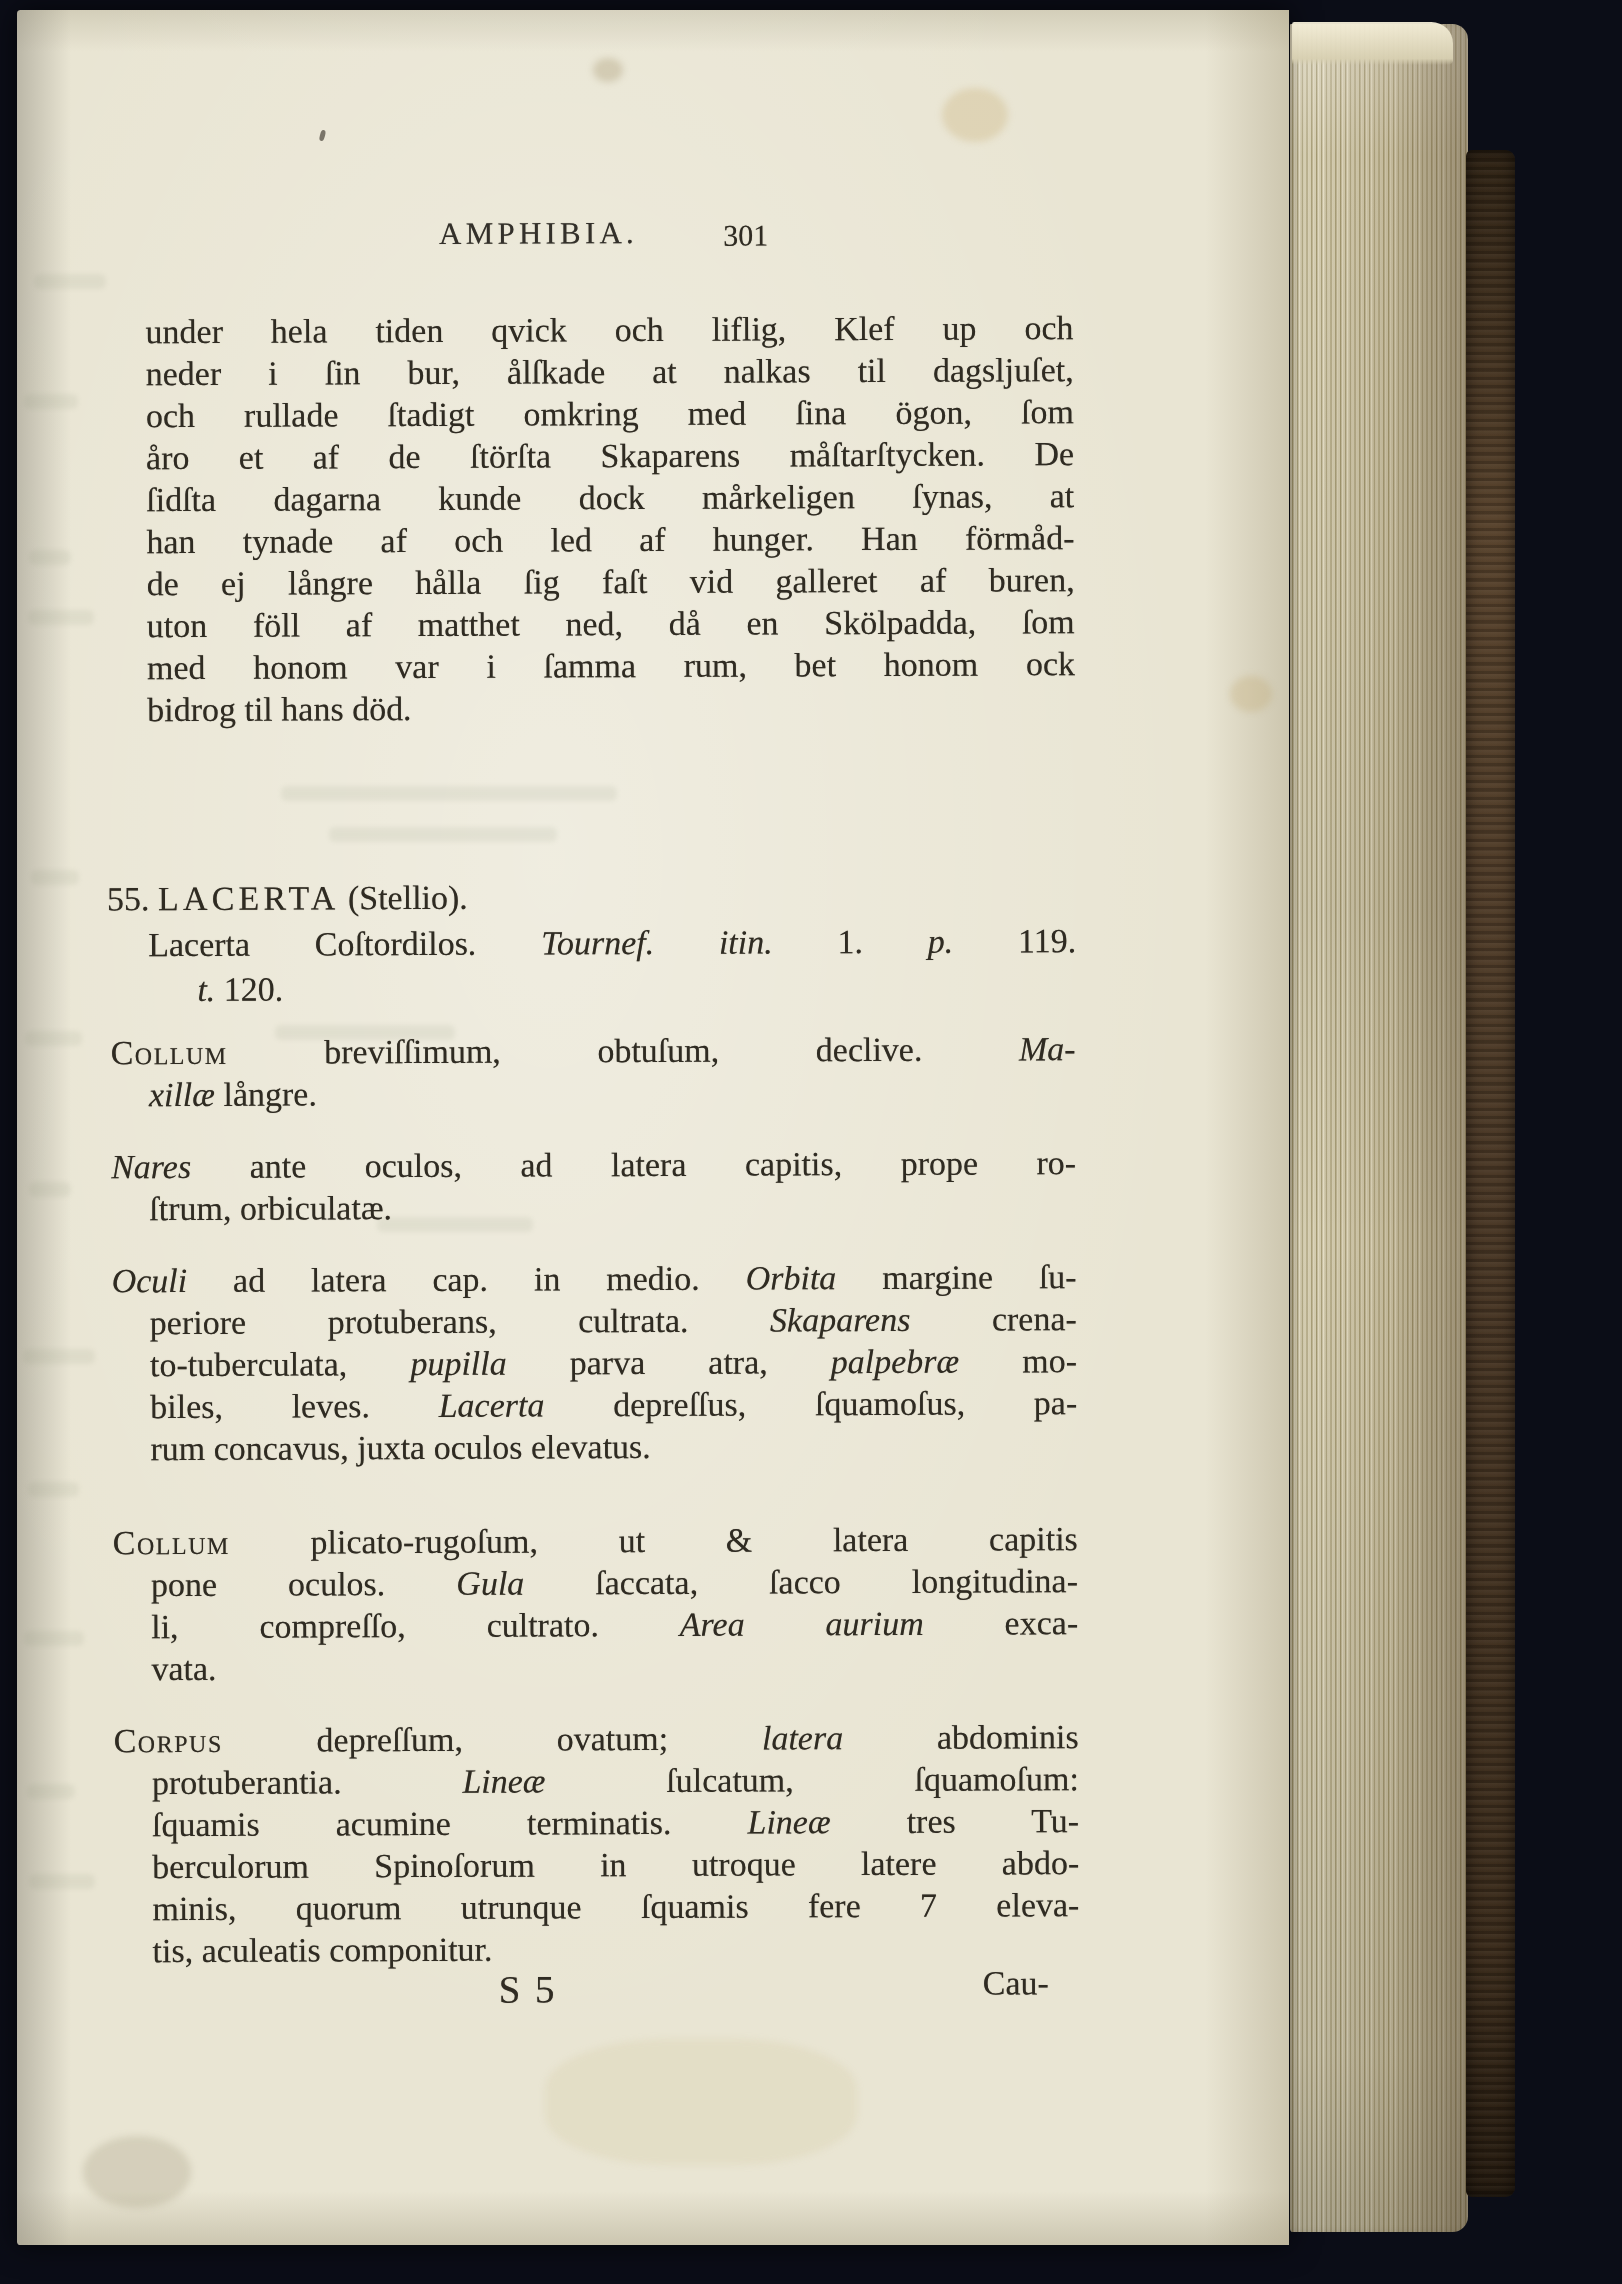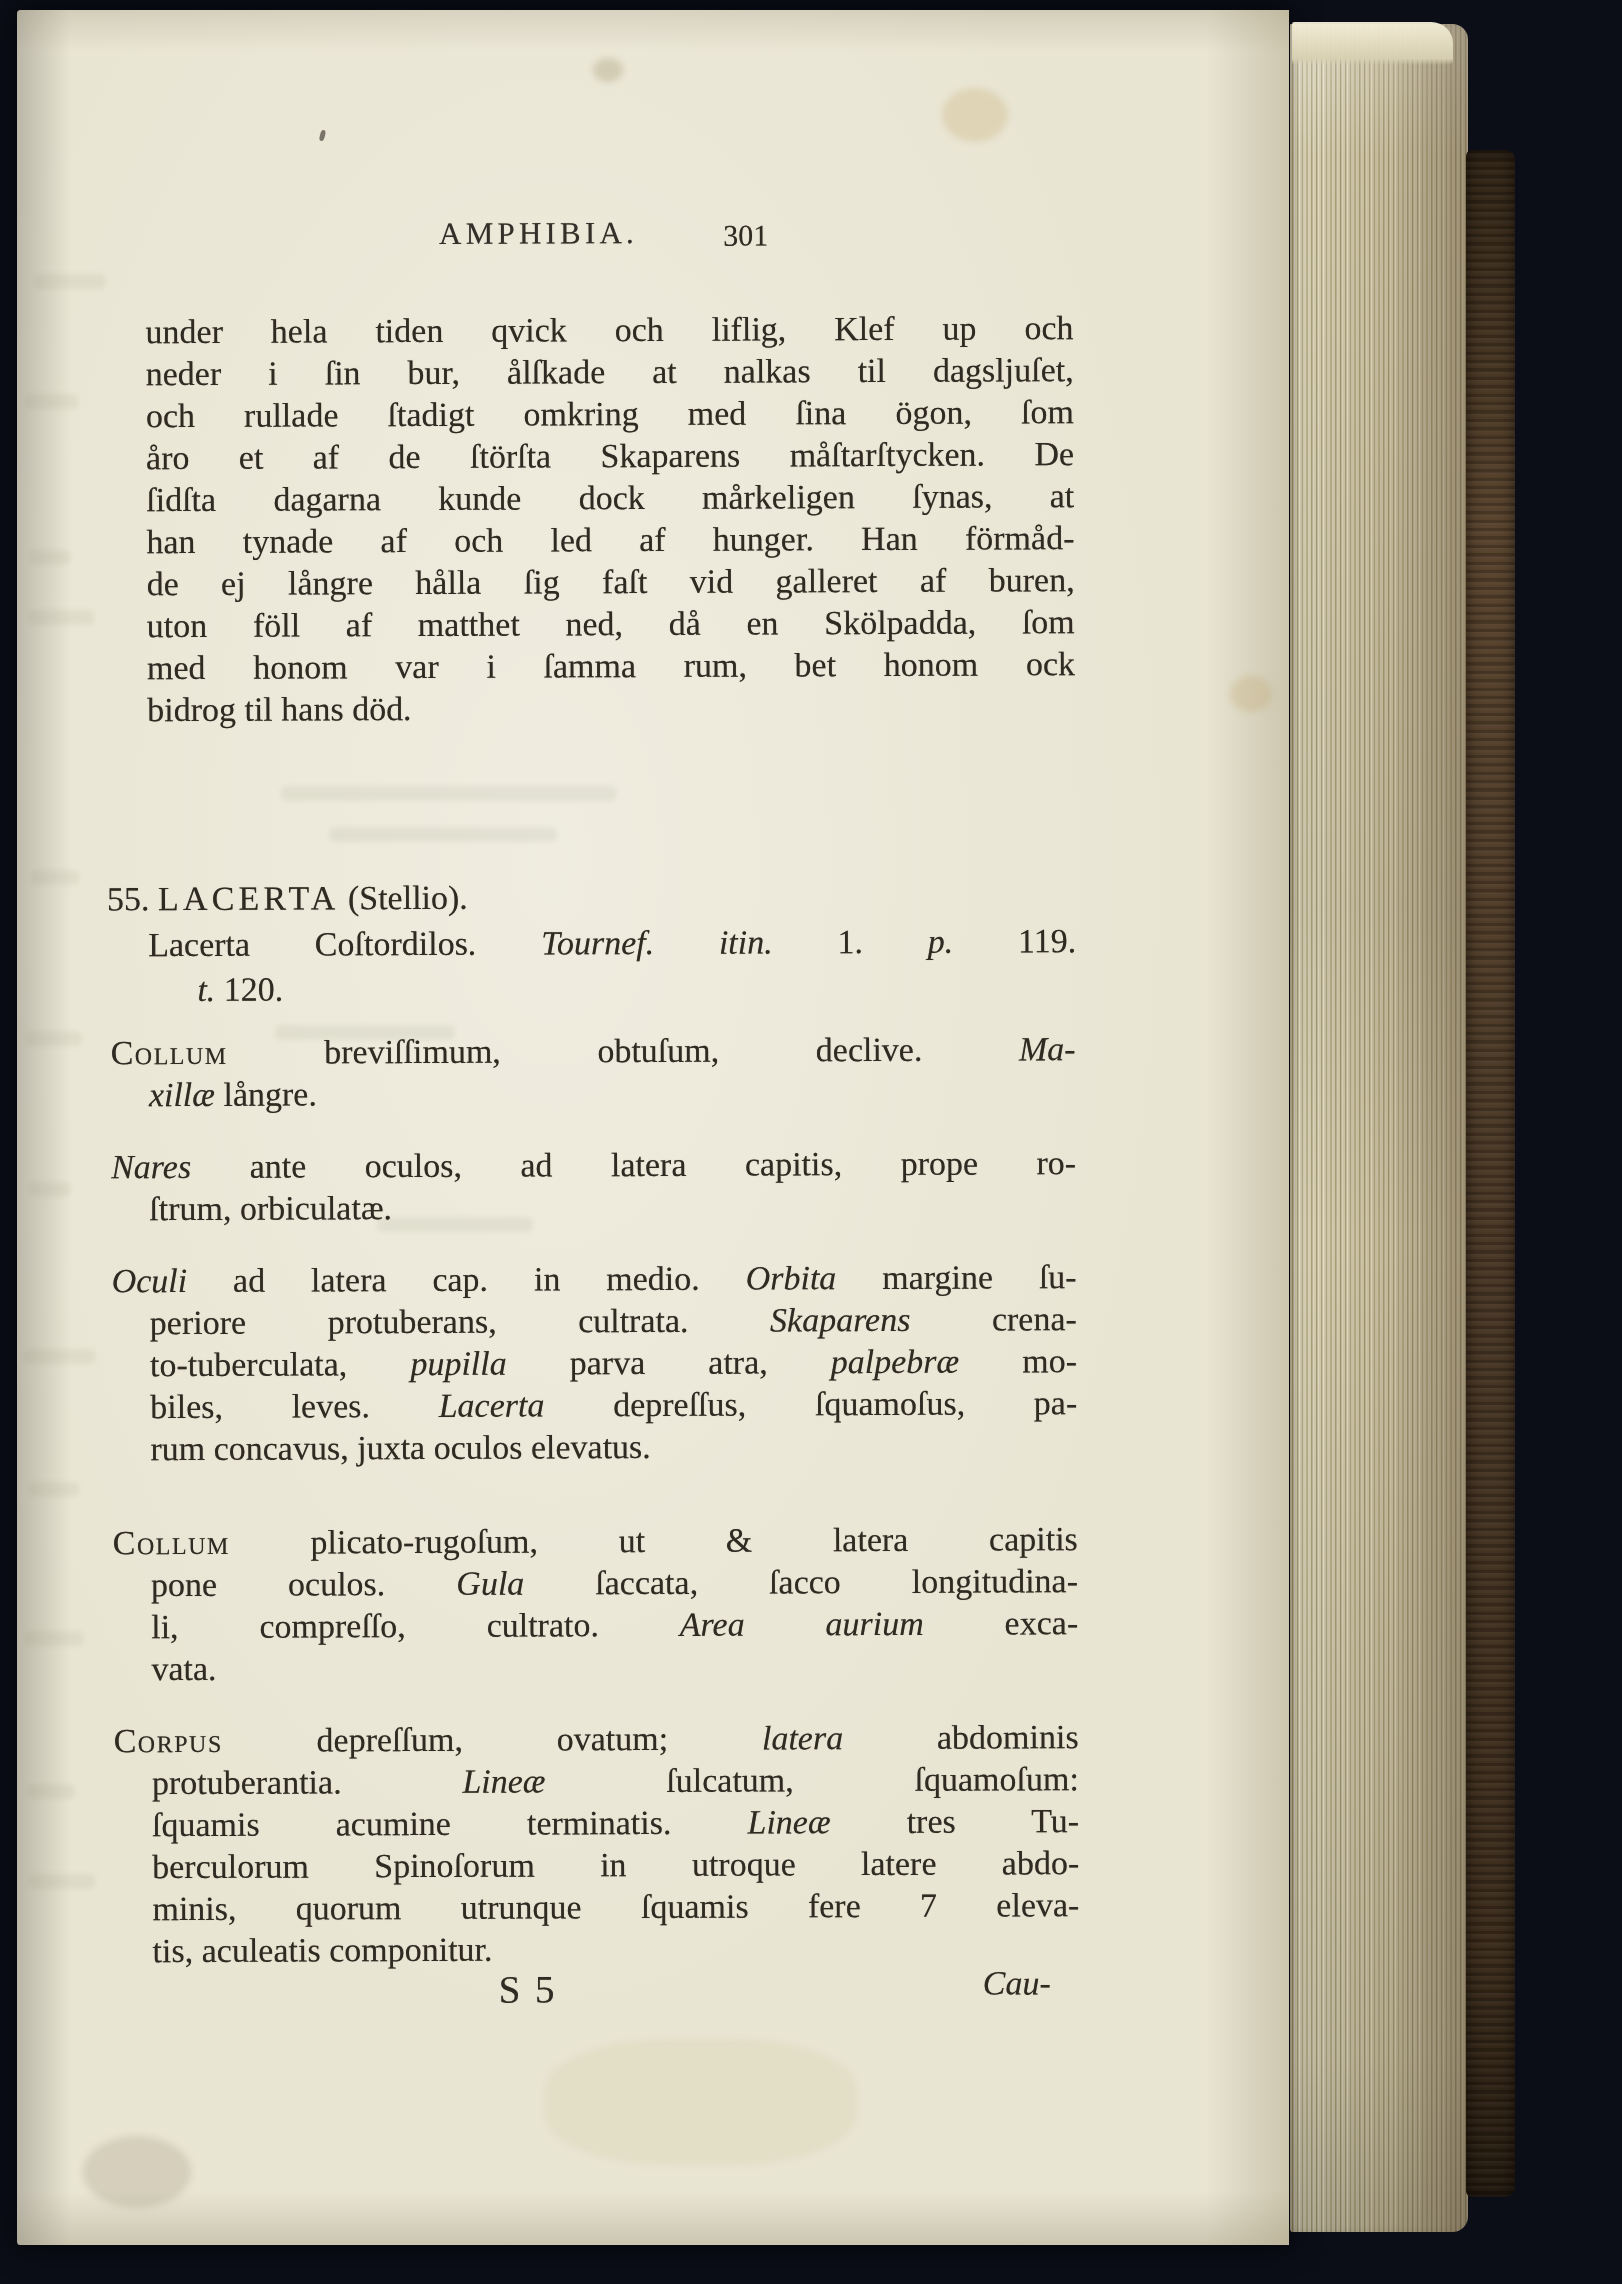--- a/index.html
+++ b/index.html
@@ -79,21 +79,21 @@
   .desc-1{top:1020px;}
   .desc-2{top:1134px;}
   .desc-3{top:1248px;}
   .desc-4{top:1510px;}
   .desc-5{top:1708px;}
   .running-head{
     position:absolute;left:393px;top:205px;font-size:31px;letter-spacing:4.2px;color:#33302a;margin-left:32px;
   }
   .page-number{position:absolute;left:709px;top:209px;font-size:30px;}
   .footer-signature{position:absolute;left:477px;top:1956px;font-size:39px;letter-spacing:2.4px;}
-  .footer-catchword{position:absolute;left:961px;top:1956px;font-size:34px;font-style:italic;}
+  .footer-catchword{position:absolute;left:961px;top:1956px;font-size:34px;}
   
   .ghost{
     position:absolute;background:#7a8468;opacity:0.10;border-radius:6px;
     filter:blur(2.4px);height:15.6px;
   }
   .stain{position:absolute;border-radius:50%;filter:blur(3.6px);}
   .speck{position:absolute;background:#4a443a;opacity:0.7;border-radius:45%;}
 </style>
 </head>
 <body>

